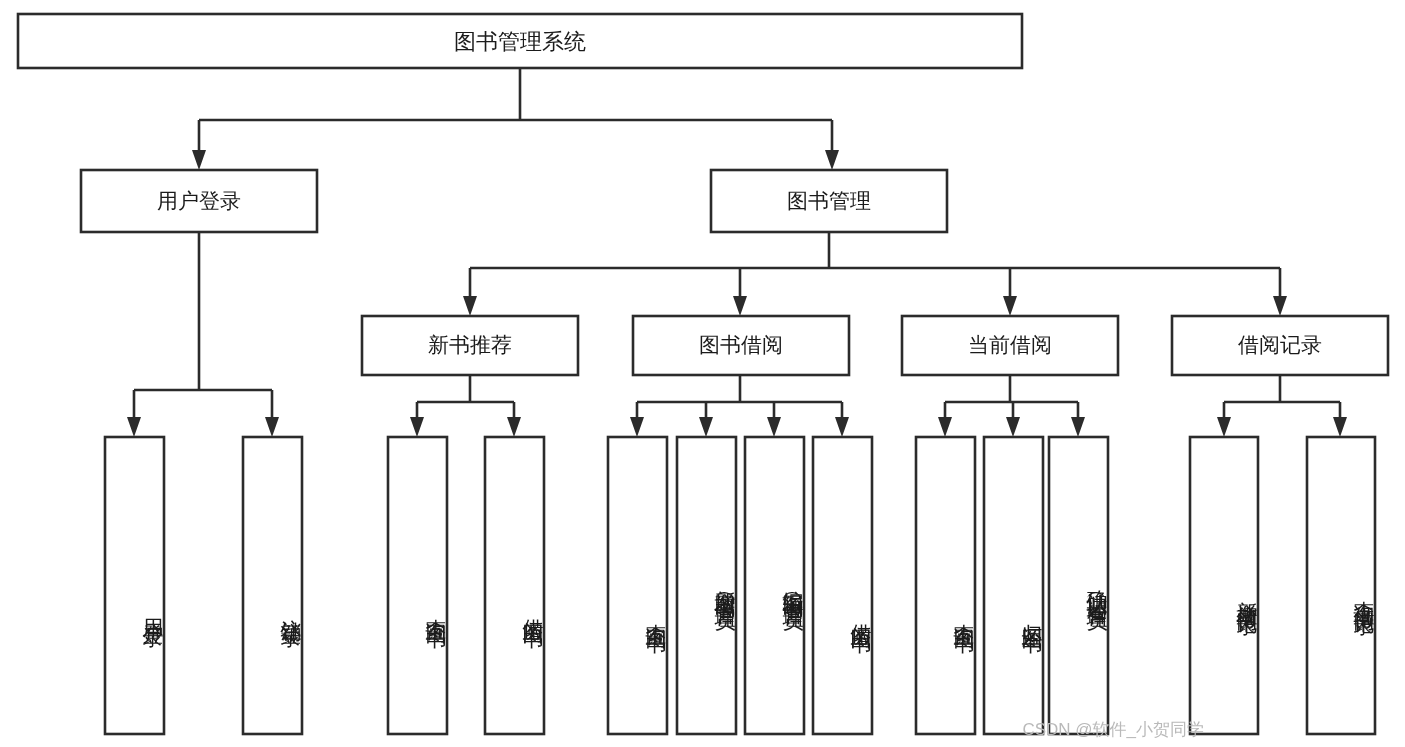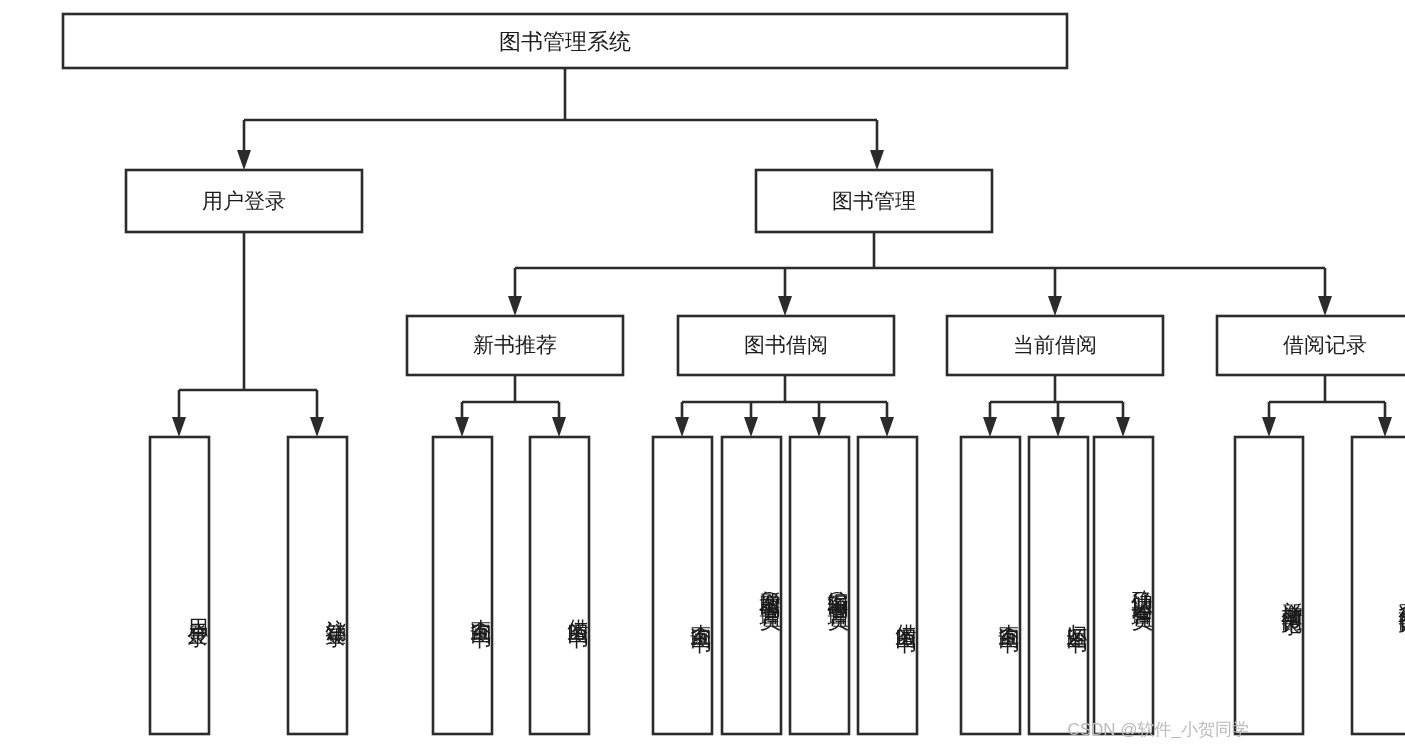--- a/index.html
+++ b/index.html
@@ -11,21 +11,20 @@
     width: 1405px;
     height: 747px;
     font-family: "Liberation Sans", "DejaVu Sans", sans-serif;
     overflow: hidden;
   }
   #diagram-root {
     position: relative;
     width: 1214px;
     height: 747px;
     background: #ffffff;
-    margin-left: 45px;
   }
   svg.diagram-svg {
     position: absolute;
     top: 0;
     left: 0;
     width: 1405px;
     height: 747px;
   }
   .node-box {
     fill: #ffffff;

